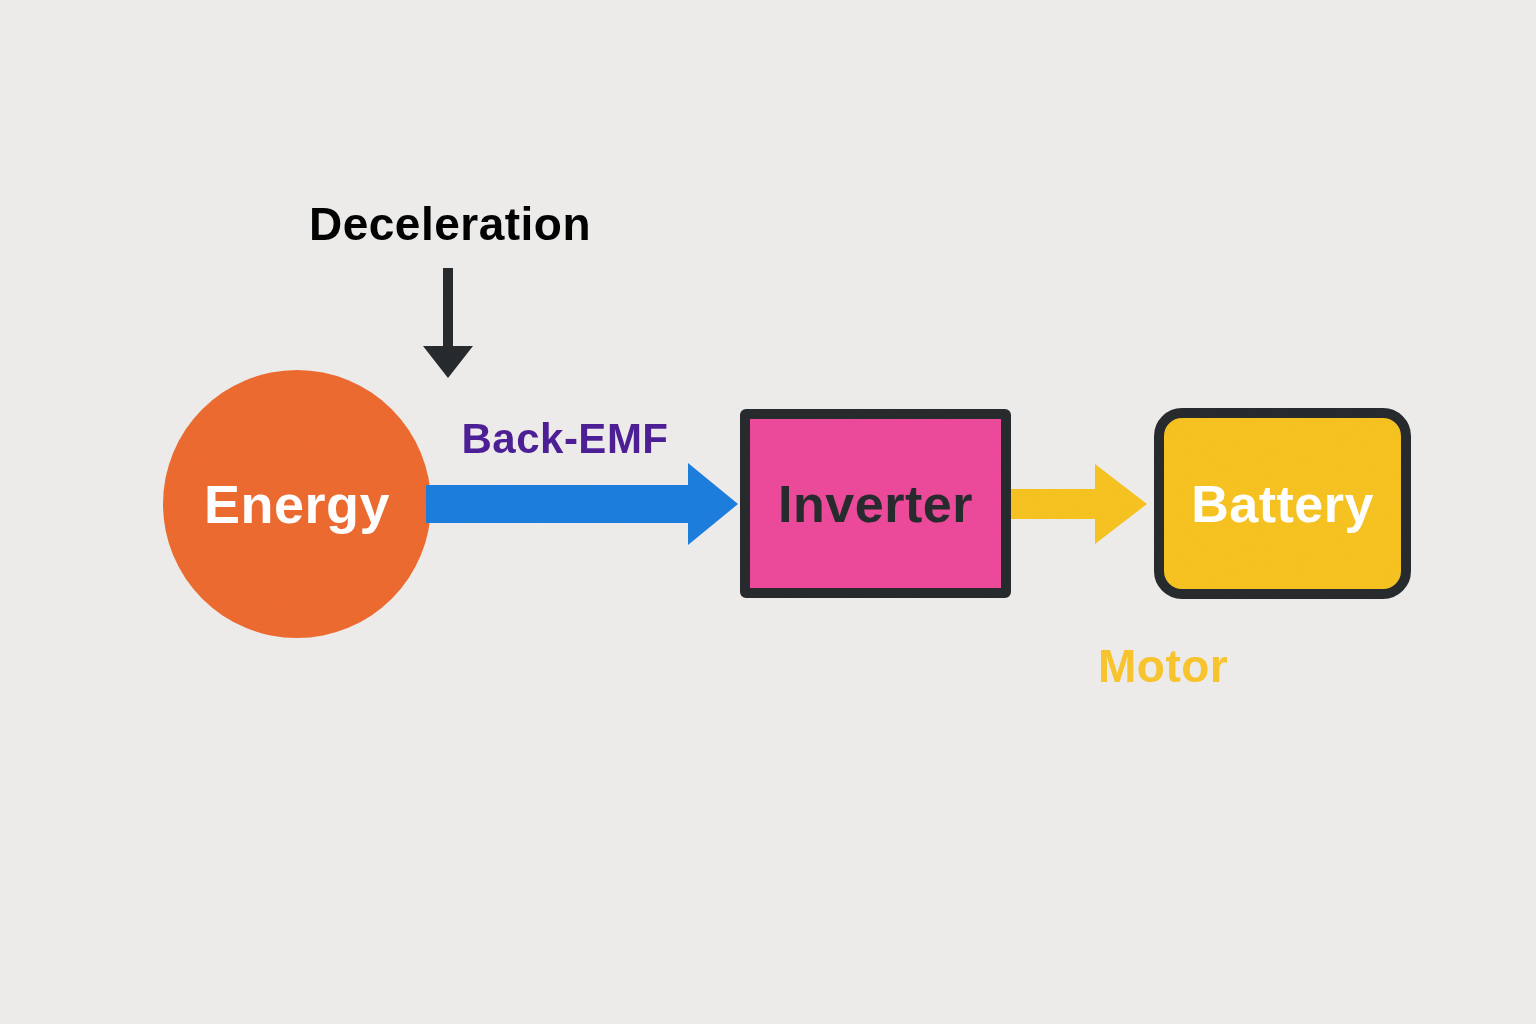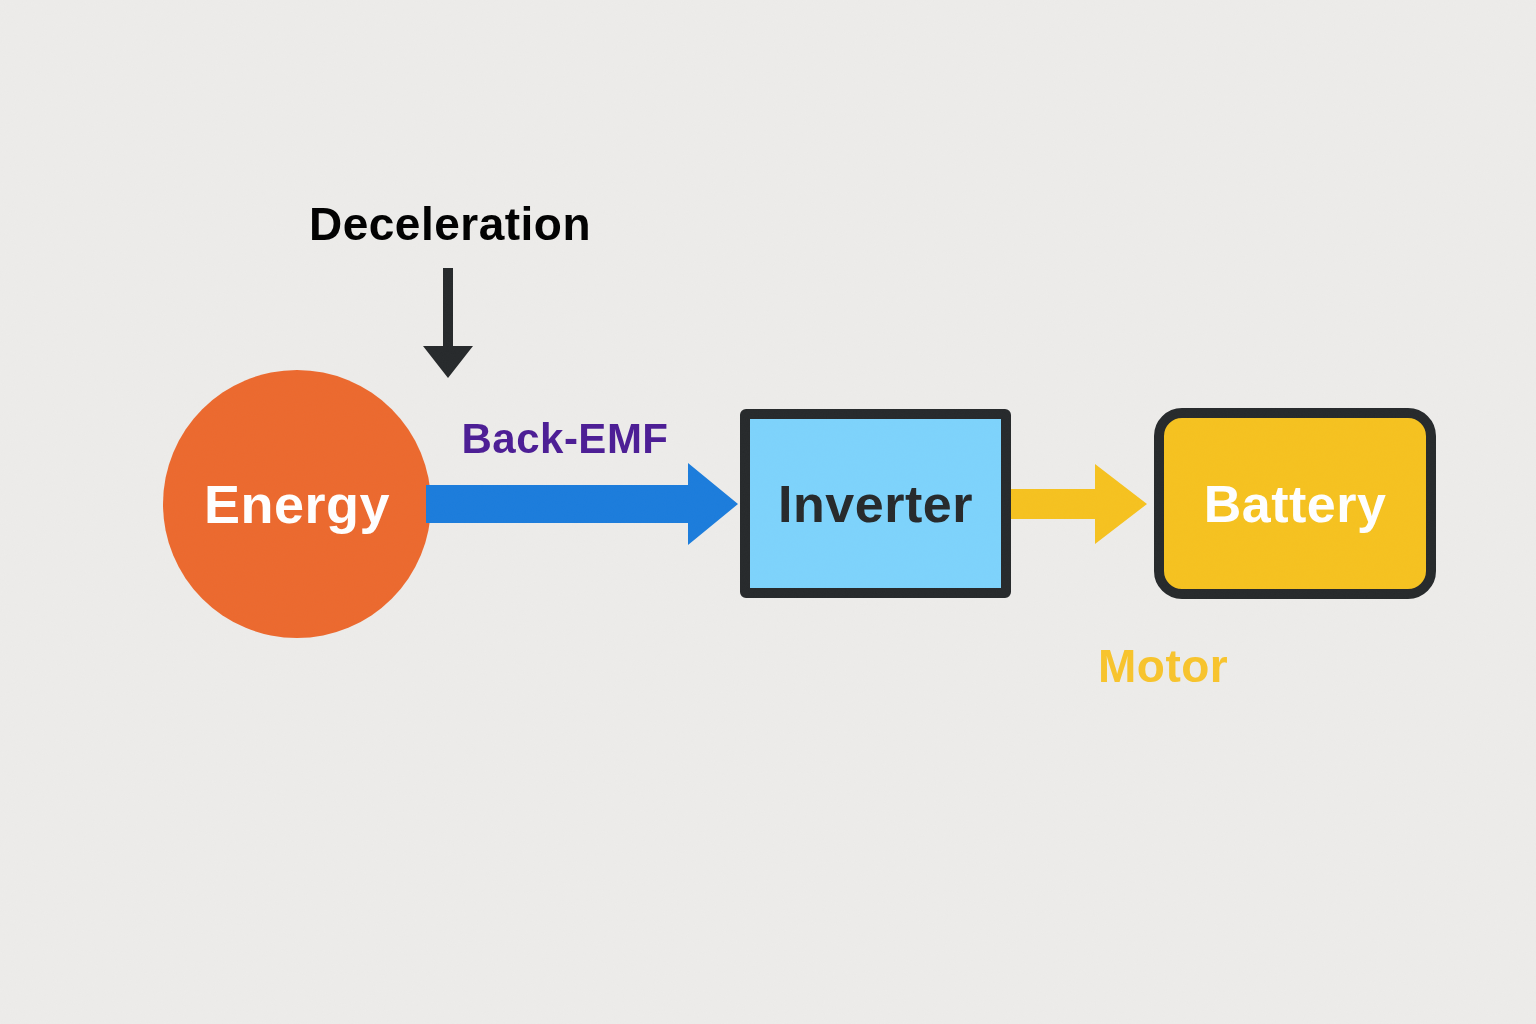--- a/index.html
+++ b/index.html
@@ -76,21 +76,21 @@
     left: 426px;
     top: 463px;
   }
   .node-inverter {
     position: absolute;
     left: 740px;
     top: 409px;
     width: 271px;
     height: 189px;
     box-sizing: border-box;
-    background: #7dd3fc;
+    background: #ec4899;
     border: 10px solid #26292B;
     border-radius: 6px;
     display: flex;
     align-items: center;
     justify-content: center;
   }
   .node-inverter .node-label {
     color: #26292B;
     font-size: 52px;
     font-weight: 700;
@@ -98,21 +98,21 @@
   }
   .arrow-yellow-svg {
     position: absolute;
     left: 1011px;
     top: 464px;
   }
   .node-battery {
     position: absolute;
     left: 1154px;
     top: 408px;
-    width: 282px;
+    width: 257px;
     height: 191px;
     box-sizing: border-box;
     background: #F6C21F;
     border: 10px solid #26292B;
     border-radius: 28px;
     display: flex;
     align-items: center;
     justify-content: center;
   }
   .node-battery .node-label {

